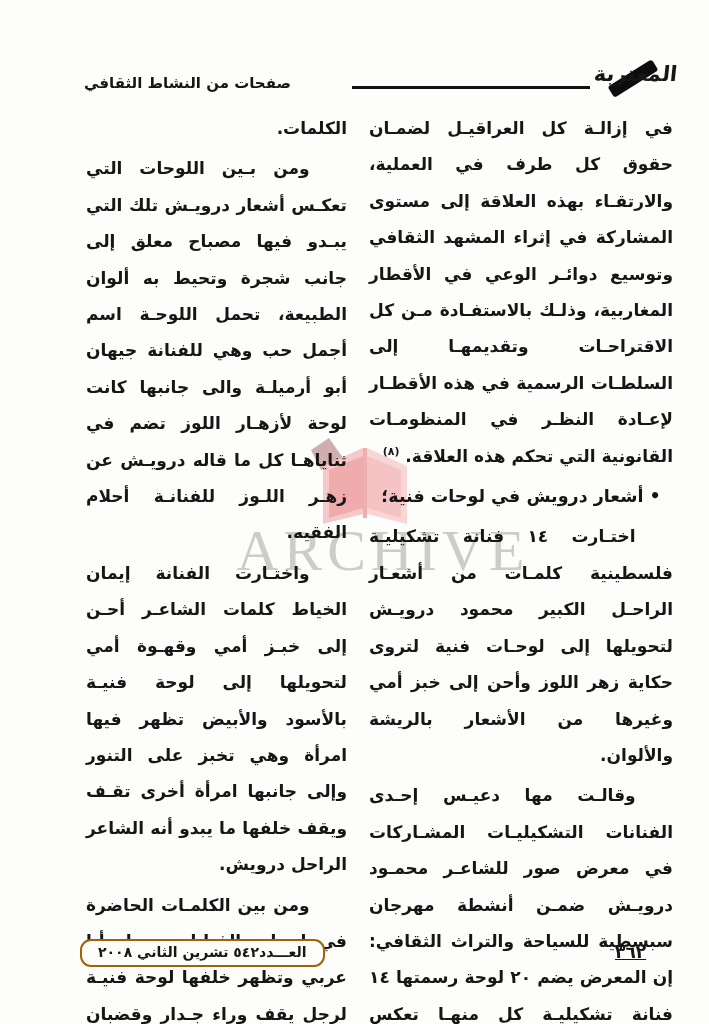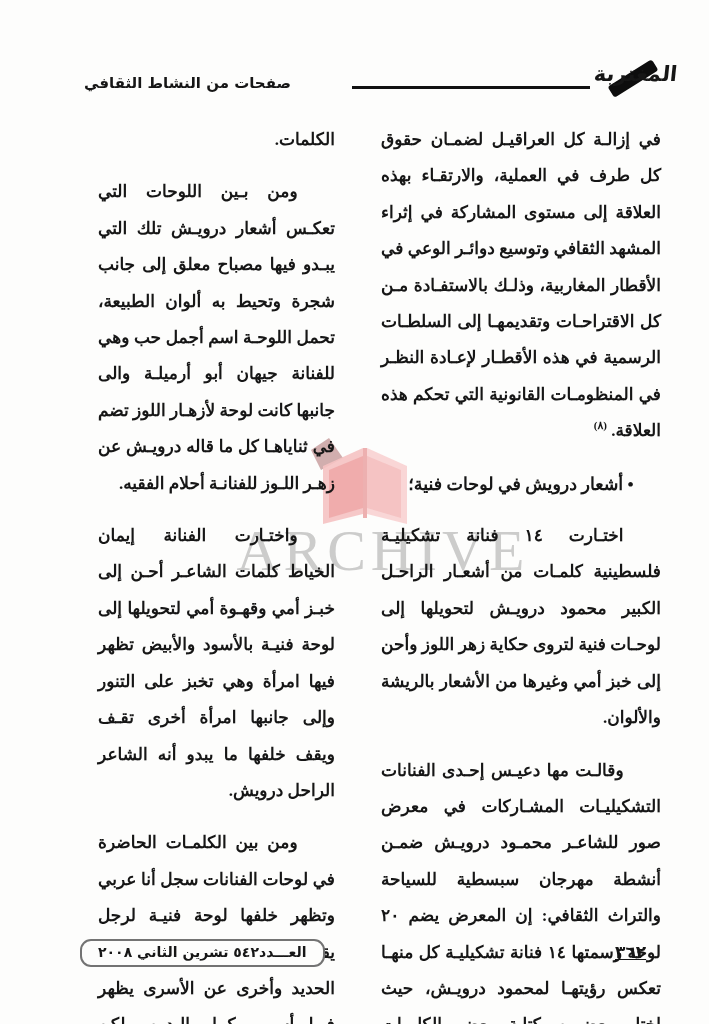--- a/index.html
+++ b/index.html
@@ -57,32 +57,32 @@
     color:rgba(222,125,125,0.65);
   }
   
   .columns{
     position:absolute;top:106px;right:32px;left:82px;z-index:2;
     display:flex;gap:14px;direction:rtl;
   }
   .col{font-size:17px;font-weight:700;line-height:36.4px;text-align:justify;}
   .col-right{width:312px;}
   .col-left{width:269px;}
-  .col p{margin:16px;font-family:Liberation Serif, serif;}
+  .col p{margin:4px;}
   .para-indent{text-indent:2.2em;}
   .para-cont{text-indent:0;}
   .bullet-heading{
     font-weight:900;font-size:17.5px;
     text-align:center;
   }
   sup.footnote{font-size:11px;line-height:0;}
   
   .issue-badge{
     position:absolute;left:80px;top:939px;z-index:2;
-    border:2px solid #737373;border-radius:11px;
+    border:2px solid #a16207;border-radius:11px;
     padding:3px 16px 5px 16px;
     font-size:14px;font-weight:900;
     background:#fdfdfc;
   }
   .page-number{
     position:absolute;left:615px;top:942px;z-index:2;
     font-size:17px;font-weight:900;letter-spacing:2px;text-decoration:underline;
   }
 </style>
 </head>

